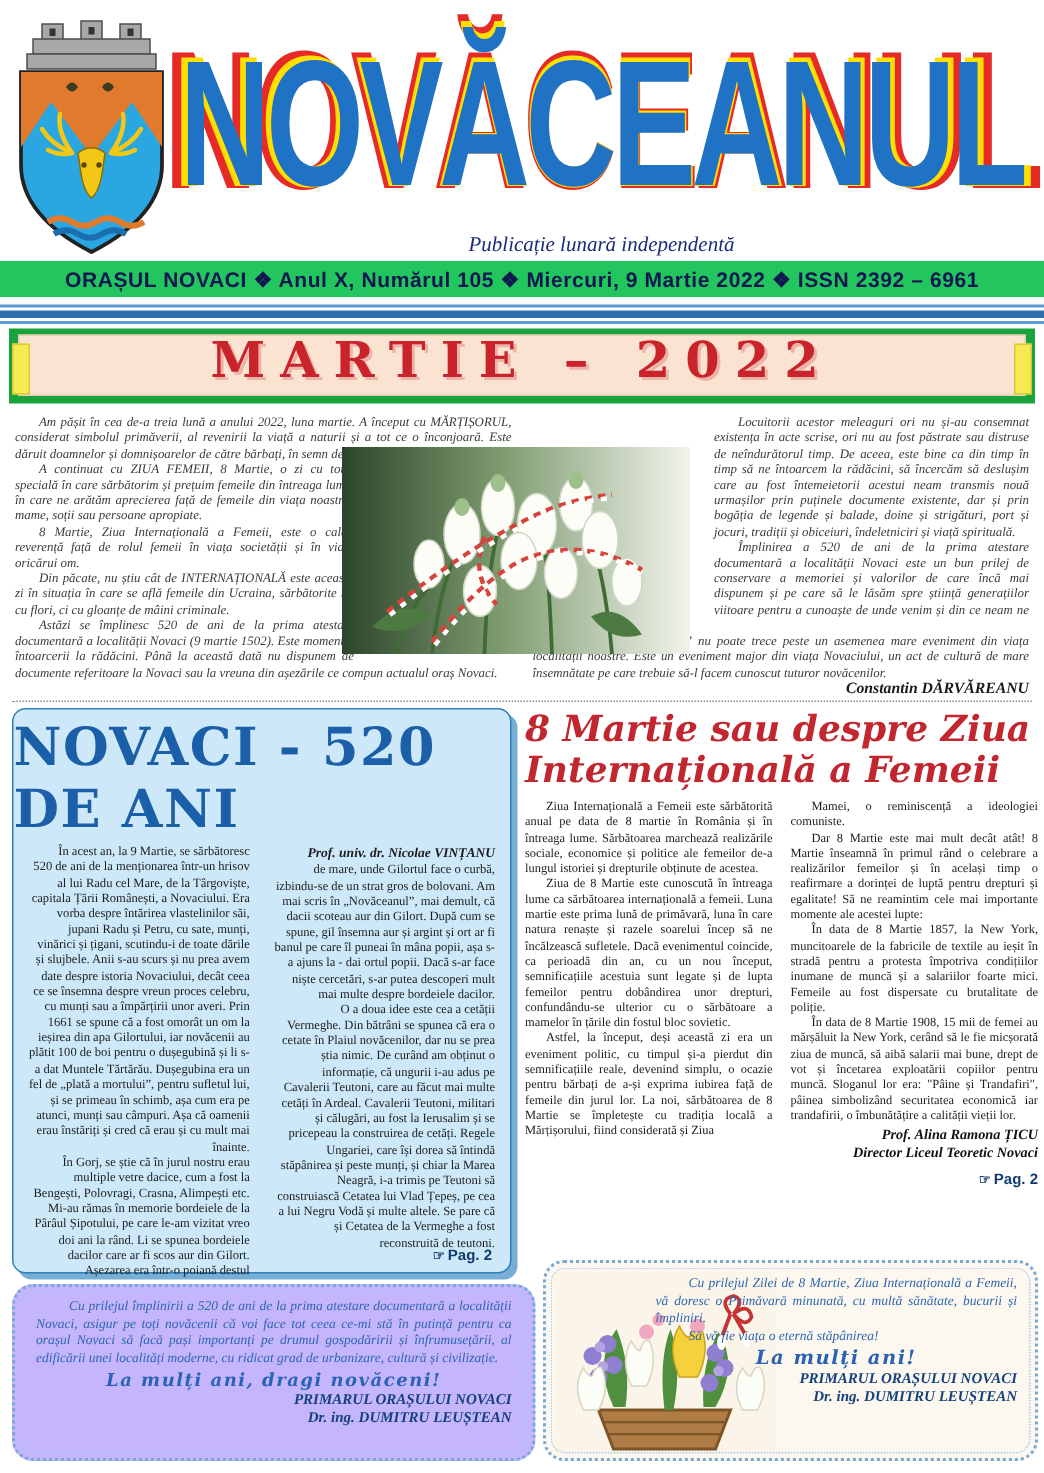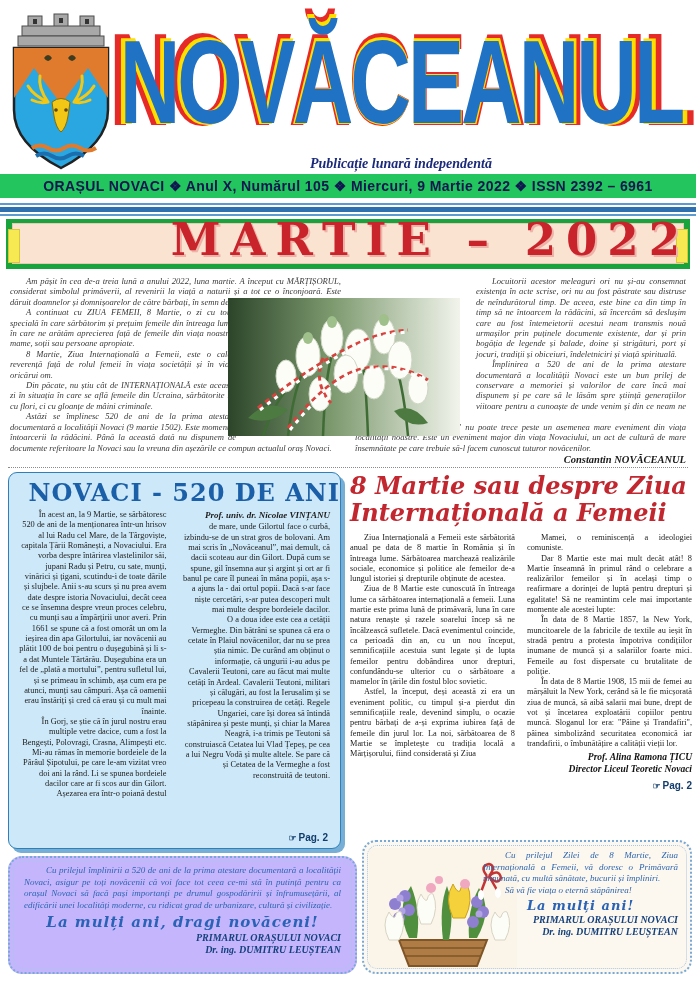--- a/index.html
+++ b/index.html
@@ -9,54 +9,54 @@
 
   
   .coa{position:absolute;left:6px;top:10px;width:110px;height:164px;}
   .masthead{position:absolute;left:112px;top:14px;width:578px;height:128px;transform:scaleY(1.42);transform-origin:top center;}
   .masthead .layer{position:absolute;inset:0;text-align:center;font-family:"Liberation Sans",sans-serif;
         font-weight:bold;font-size:84px;letter-spacing:-3px;line-height:96px;white-space:nowrap;}
   .m-red{color:#e62a28;transform:scale(1.038,1.10);}
   .m-yellow{color:#ffdf00;transform:scale(1.016,1.045);}
   .m-blue{color:#1f72c4;}
   .subtitle{position:absolute;left:112px;top:156px;width:578px;text-align:center;
-        font-weight:bold;font-style:italic;font-size:14px;color:#1b2a7a;}
+        font-weight:normal;font-style:italic;font-size:14px;color:#1b2a7a;}
   .dateline{position:absolute;left:0;top:174px;width:696px;height:24px;background:#22c55e;
         text-align:center;line-height:24px;font-family:"Liberation Sans",sans-serif;
         font-weight:bold;font-size:14px;color:#10164f;letter-spacing:.4px;}
   .rules{position:absolute;left:0;top:203px;width:696px;}
   .rules .r1{height:2px;background:#5b9bd0;margin-bottom:2px;}
   .rules .r2{height:5px;background:#2e6fae;margin-bottom:2px;}
   .rules .r3{height:2px;background:#5b9bd0;}
 
   
   .banner{position:absolute;left:6px;top:219px;width:684px;height:50px;background:#19a33c;padding:0;}
   .banner-inner{position:absolute;inset:4px 6px 5px 6px;background:#fbe3d2;border:1px solid #e8c9b4;}
   .banner-tab{position:absolute;top:10px;width:12px;height:34px;background:#f6e952;border:1px solid #d8c93a;}
   .tab-l{left:2px;} .tab-r{right:2px;}
-  .banner-title{position:absolute;inset:0;text-align:right;line-height:42px;
-        font-family:"DejaVu Serif",serif;font-weight:bold;font-size:45px;letter-spacing:10px;
+  .banner-title{position:absolute;inset:0;text-align:center;line-height:42px;
+        font-family:"DejaVu Serif",serif;font-weight:bold;font-size:33px;letter-spacing:10px;
         color:#c9232b;text-shadow:2px 2px 0 #eeb3a8;}
 
   
   .lead{position:absolute;left:10px;top:276px;width:676px;height:188px;}
   .lead-cols{display:flex;gap:14px;}
   .lead-col{flex:1 1 0;font-style:italic;font-size:8.6px;line-height:10.4px;text-align:justify;color:#3a3a3a;}
   .lead-col p{margin:0;text-indent:16px;}
   .sp-r{float:right;width:100px;height:134px;margin-left:5px;}
   .sp-l{float:left;width:116px;height:132px;margin-right:5px;}
   .lead-img{position:absolute;left:218px;top:22px;width:232px;height:138px;}
   .lead-sig{clear:both;text-align:right;font-weight:bold;font-style:italic;font-size:10.5px;margin-top:2px;color:#1a1a1a;}
   .sep{position:absolute;left:8px;top:467px;width:680px;border-top:1px dotted #8a8a8a;}
 
   
   .boxl{position:absolute;left:8px;top:472px;width:333px;height:377px;background:#cde9f9;
         border:1px solid #2f80ba;border-radius:9px;box-shadow:4px 4px 0 #76aed6;}
-  .boxl-title{margin:5px 0 3px 0;text-align:right;font-family:"DejaVu Serif",serif;font-weight:bold;
-        font-size:24px;color:#1a5fa8;letter-spacing:1px;}
+  .boxl-title{margin:5px 0 3px 0;text-align:left;font-family:"DejaVu Serif",serif;font-weight:bold;
+        font-size:35px;color:#1a5fa8;letter-spacing:1px;}
   .boxl-cols{display:flex;gap:16px;padding:0 10px;}
   .boxl-col{flex:1 1 0;font-size:8.4px;line-height:10.35px;text-align:justify;color:#1c1c1c;}
   .boxl-col p{margin:0;text-indent:14px;text-align:right;}
   .author{font-weight:bold;font-style:italic;font-size:9px;text-align:center;margin:0 0 2px 0 !important;text-indent:0 !important;}
   .pager{position:absolute;right:12px;bottom:5px;font-family:"Liberation Sans",sans-serif;
         font-weight:bold;font-size:10px;color:#123c6b;}
   .pager .hand{font-size:9px;margin-right:2px;}
 
   
   .artr{position:absolute;left:350px;top:472px;width:342px;height:363px;}
@@ -69,25 +69,25 @@
   .artr .pager{position:static;display:block;text-align:right;margin-top:6px;}
 
   
   .wavy{border:2px dotted #76a9d8;border-radius:14px;position:absolute;background:#c4b5fd;}
   .wavy::after{content:"";position:absolute;inset:3px;border:1px dotted #a7c8e6;border-radius:10px;pointer-events:none;}
   .boxbl{left:8px;top:856px;width:349px;height:118px;}
   .boxbl-inner{position:relative;padding:7px 14px 4px 14px;}
   .bluebody{font-style:italic;font-size:9px;line-height:11.6px;text-align:justify;color:#2e66b0;}
   .bluebody p{margin:0;text-indent:22px;}
   .greet{ text-align:center;font-family:"DejaVu Serif",serif;font-weight:bold;font-style:italic;
-        font-size:15px;color:#2a63b5;letter-spacing:1px;margin:2px 0 1px 0;}
+        font-size:12px;color:#2a63b5;letter-spacing:1px;margin:2px 0 1px 0;}
   .bsig{text-align:right;font-weight:bold;font-style:italic;font-size:10px;line-height:12px;color:#15417c;}
   .boxbr{left:362px;top:840px;width:330px;height:134px;background:#fcf7ef;}
   .boxbr-flowers{position:absolute;left:5px;top:6px;width:148px;height:120px;}
-  .boxbr-text{position:relative;margin-left:119px;padding:8px 12px 4px 0;}
+  .boxbr-text{position:relative;margin-left:73px;padding:8px 12px 4px 0;}
   .boxbr .greet{font-size:13px;}
 </style>
 </head>
 <body>
 
 <div class="page" data-interactable="false">
 
   <svg class="coa" viewBox="0 0 110 164" data-interactable="false">
 
     <g fill="#a8a8a8" stroke="#4c4c4c" stroke-width="1">
@@ -158,21 +158,21 @@
             <p data-interactable="false">Astăzi se împlinesc 520 de ani de la prima atestare documentară a localității Novaci (9 martie 1502). Este momentul întoarcerii la rădăcini. Până la această dată nu dispunem de documente referitoare la Novaci sau la vreuna din așezările ce compun actualul oraș Novaci.</p>
           </div>
       </div>
       <div class="lead-col" data-interactable="false">
         <div class="sp-l" data-interactable="false"></div>
         <div>
             <p data-interactable="false">Locuitorii acestor meleaguri ori nu și-au consemnat existența în acte scrise, ori nu au fost păstrate sau distruse de neîndurătorul timp. De aceea, este bine ca din timp în timp să ne întoarcem la rădăcini, să încercăm să deslușim care au fost întemeietorii acestui neam transmis nouă urmașilor prin puținele documente existente, dar și prin bogăția de legende și balade, doine și strigături, port și jocuri, tradiții și obiceiuri, îndeletniciri și viață spirituală.</p>
             <p data-interactable="false">Împlinirea a 520 de ani de la prima atestare documentară a localității Novaci este un bun prilej de conservare a memoriei și valorilor de care încă mai dispunem și pe care să le lăsăm spre știință generațiilor viitoare pentru a cunoaște de unde venim și din ce neam ne tragem.</p>
             <p data-interactable="false">Publicația „Novăceanul” nu poate trece peste un asemenea mare eveniment din viața localității noastre. Este un eveniment major din viața Novaciului, un act de cultură de mare însemnătate pe care trebuie să-l facem cunoscut tuturor novăcenilor.</p>
           </div>
-        <div class="lead-sig" data-interactable="false">Constantin NOVĂCEANUL</div>
+        <div class="lead-sig" data-interactable="false">Constantin DĂRVĂREANU</div>
       </div>
     </div>
 
     <svg class="lead-img" viewBox="0 0 232 138" data-interactable="false">
       <defs>
         <linearGradient id="gbg" x1="0" y1="0" x2="1" y2="0">
           <stop offset="0" stop-color="#2c452a"></stop>
             <stop offset="0.45" stop-color="#7d9a6f"></stop>
             <stop offset="1" stop-color="#f2f4ec"></stop>
         </linearGradient>

